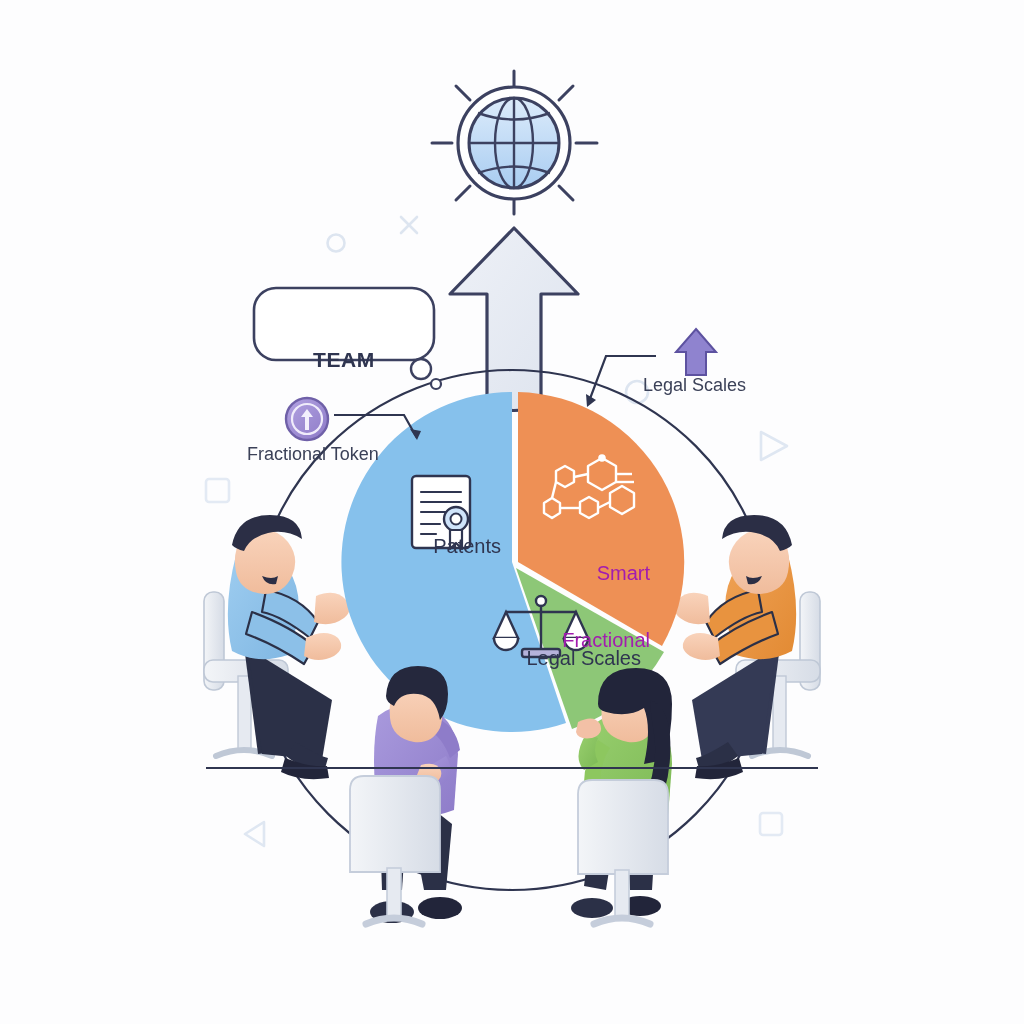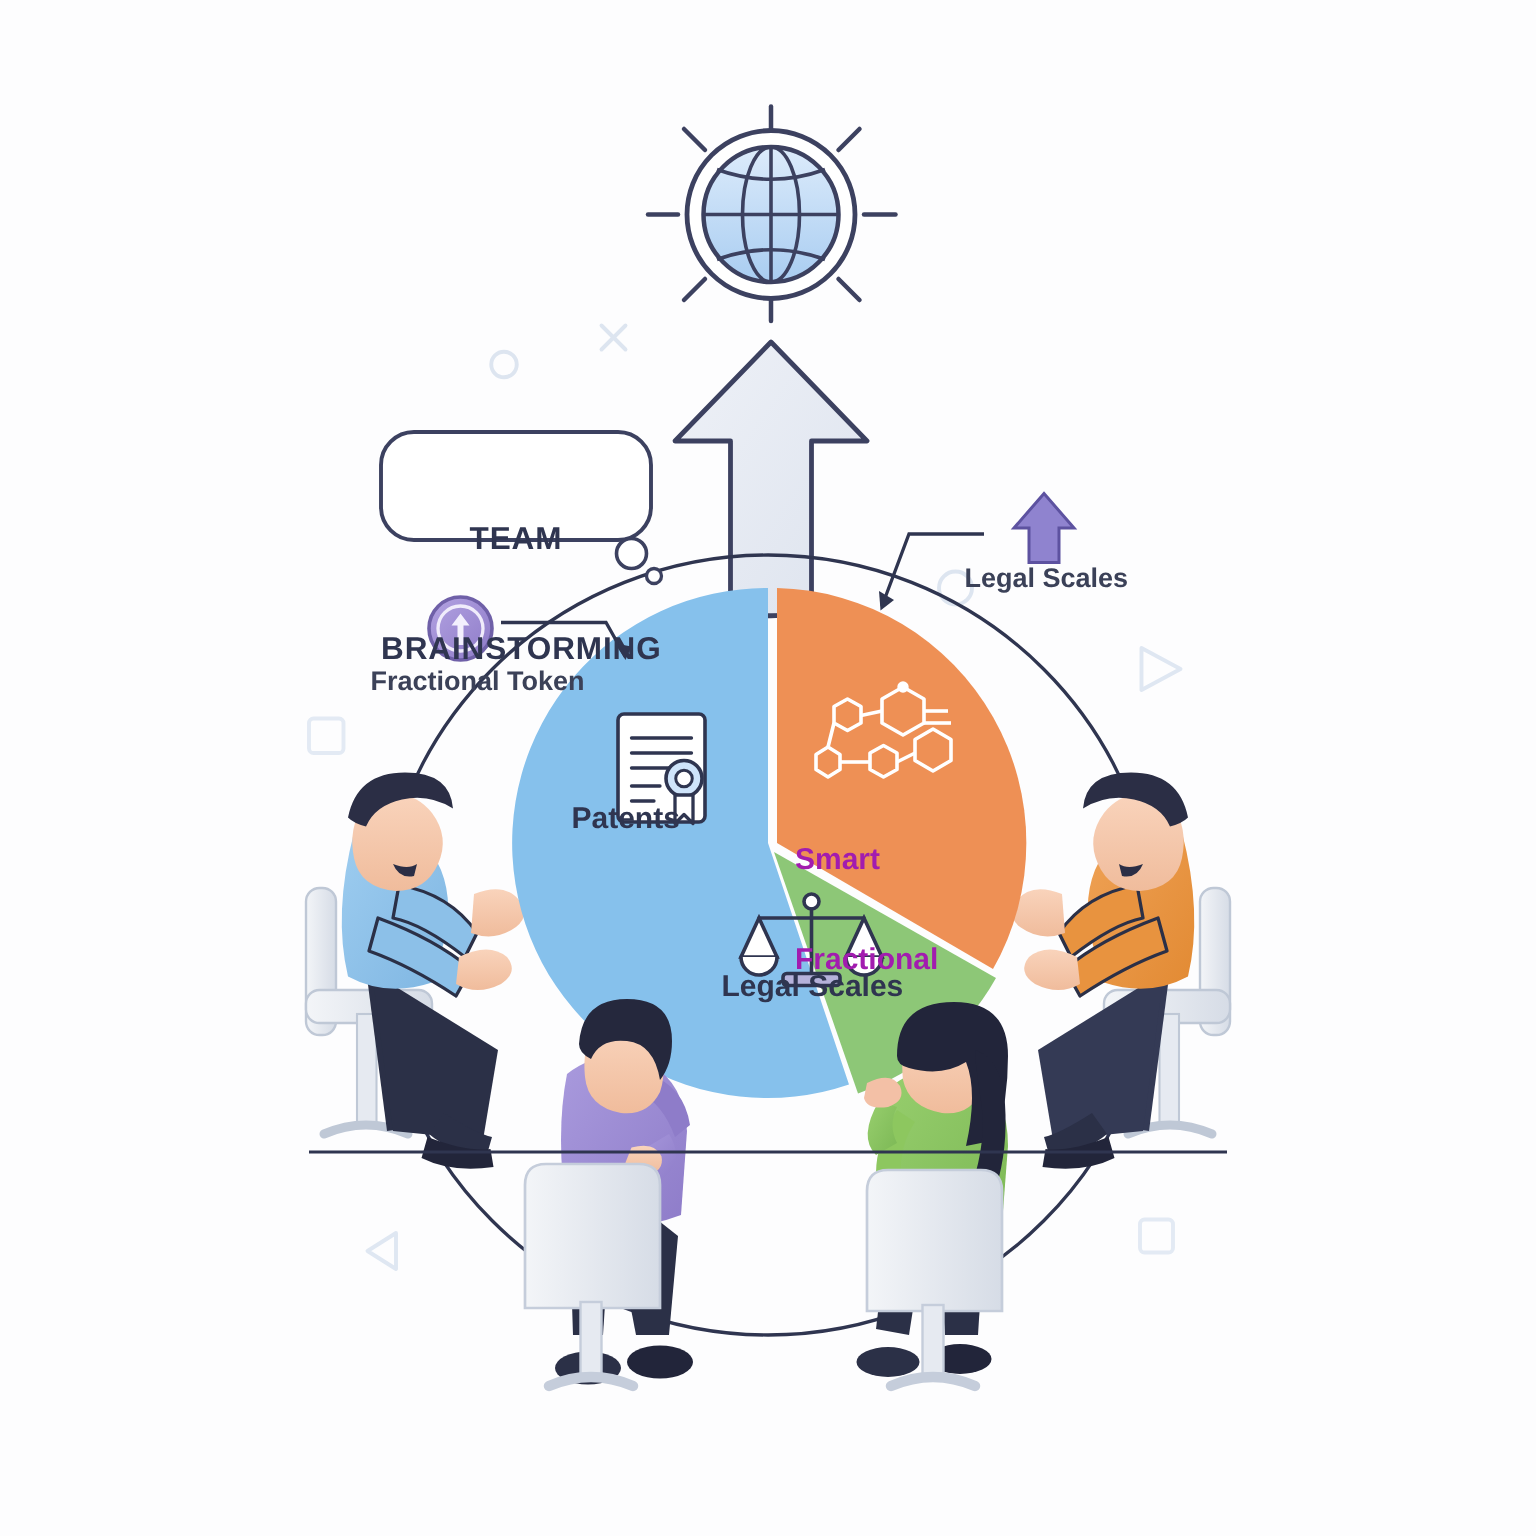--- a/index.html
+++ b/index.html
@@ -9,33 +9,32 @@
     font-family:"Liberation Sans", sans-serif;
     overflow:hidden;
   }
   #stage{position:relative;width:1024px;height:1024px;background:#fdfdfe;}
   #stage svg{position:absolute;left:0;top:0;}
   .lbl{
     position:absolute;
     color:#343a52;
     white-space:pre;
     line-height:1.15;
-    font-weight:bold;
   }
   .bubble-text{
     font-weight:bold;
     font-size:21px;
     letter-spacing:.6px;
     text-align:center;
     color:#2f3550;
   }
   .side-label{font-size:18px;color:#3b4158;}
   .slice-label{
     font-size:20px;
-    text-align:left;
+    text-align:right;
     color:#2f3550;
     line-height:1.12;
   }
   .slice-label.on-orange{color:#a21caf;}
 </style>
 </head>
 <body>
 
 <div id="stage">
 
@@ -268,21 +267,20 @@
     <g>
       <path d="M696 329 L716 352 L706 352 L706 375 L686 375 L686 352 L676 352 Z" fill="#8f83cf" stroke="#5d52a0" stroke-width="2"></path>
       <path d="M656 356 L606 356 L588 404" fill="none" stroke="#2f3550" stroke-width="2.2"></path>
       <path d="M587 407 L586 394 L596 400 Z" fill="#2f3550"></path>
     </g>
 
   </svg>
 
   <div class="lbl bubble-text" style="left:254px;top:300px;width:180px;">
     <div>TEAM</div>
-    <div>BRAINSTORMING</div>
   </div>
 
   <div class="lbl side-label" style="left:247px;top:444px;">Fractional Token</div>
 
   <div class="lbl side-label" style="left:643px;top:375px;">Legal Scales</div>
 
   <div class="lbl slice-label" style="left:381px;top:535px;width:120px;">Patents</div>
 
   <div class="lbl slice-label on-orange" style="left:530px;top:517px;width:120px;">
     <div>Smart</div>

